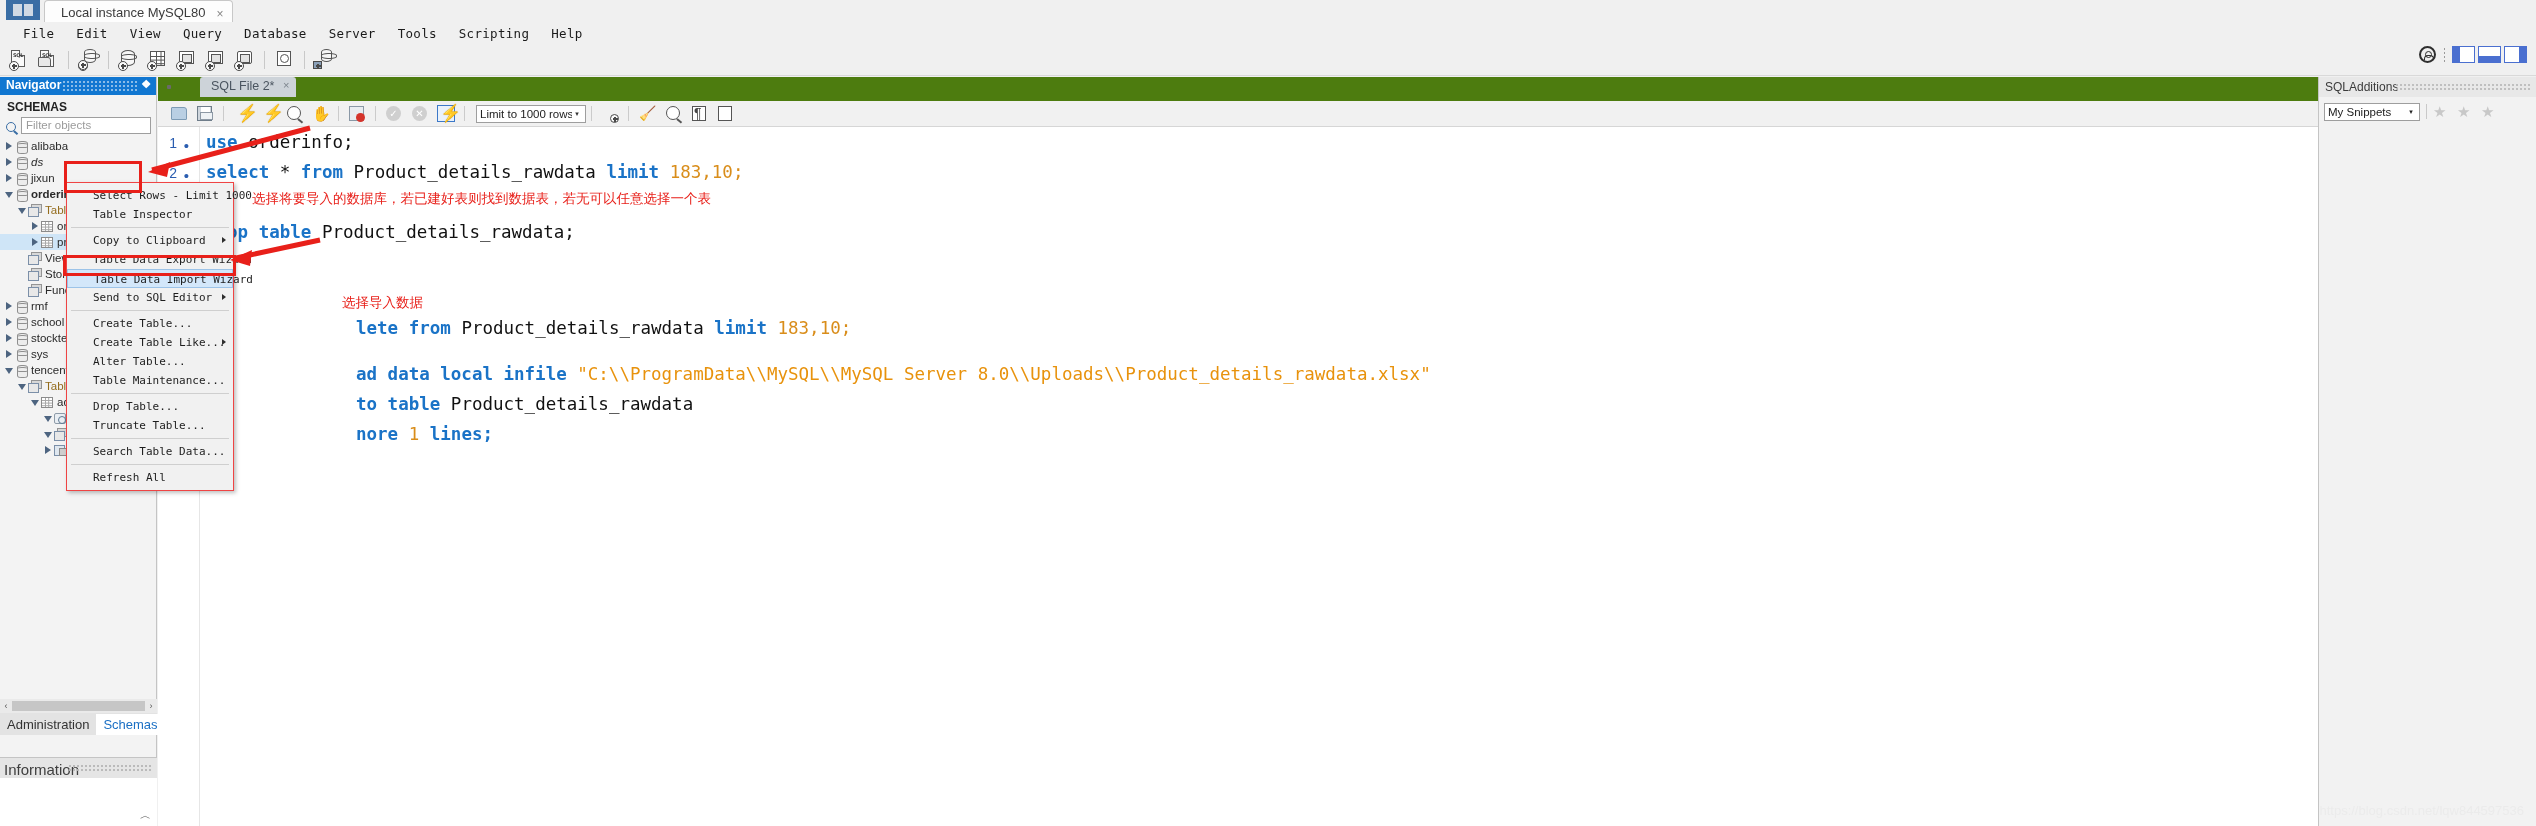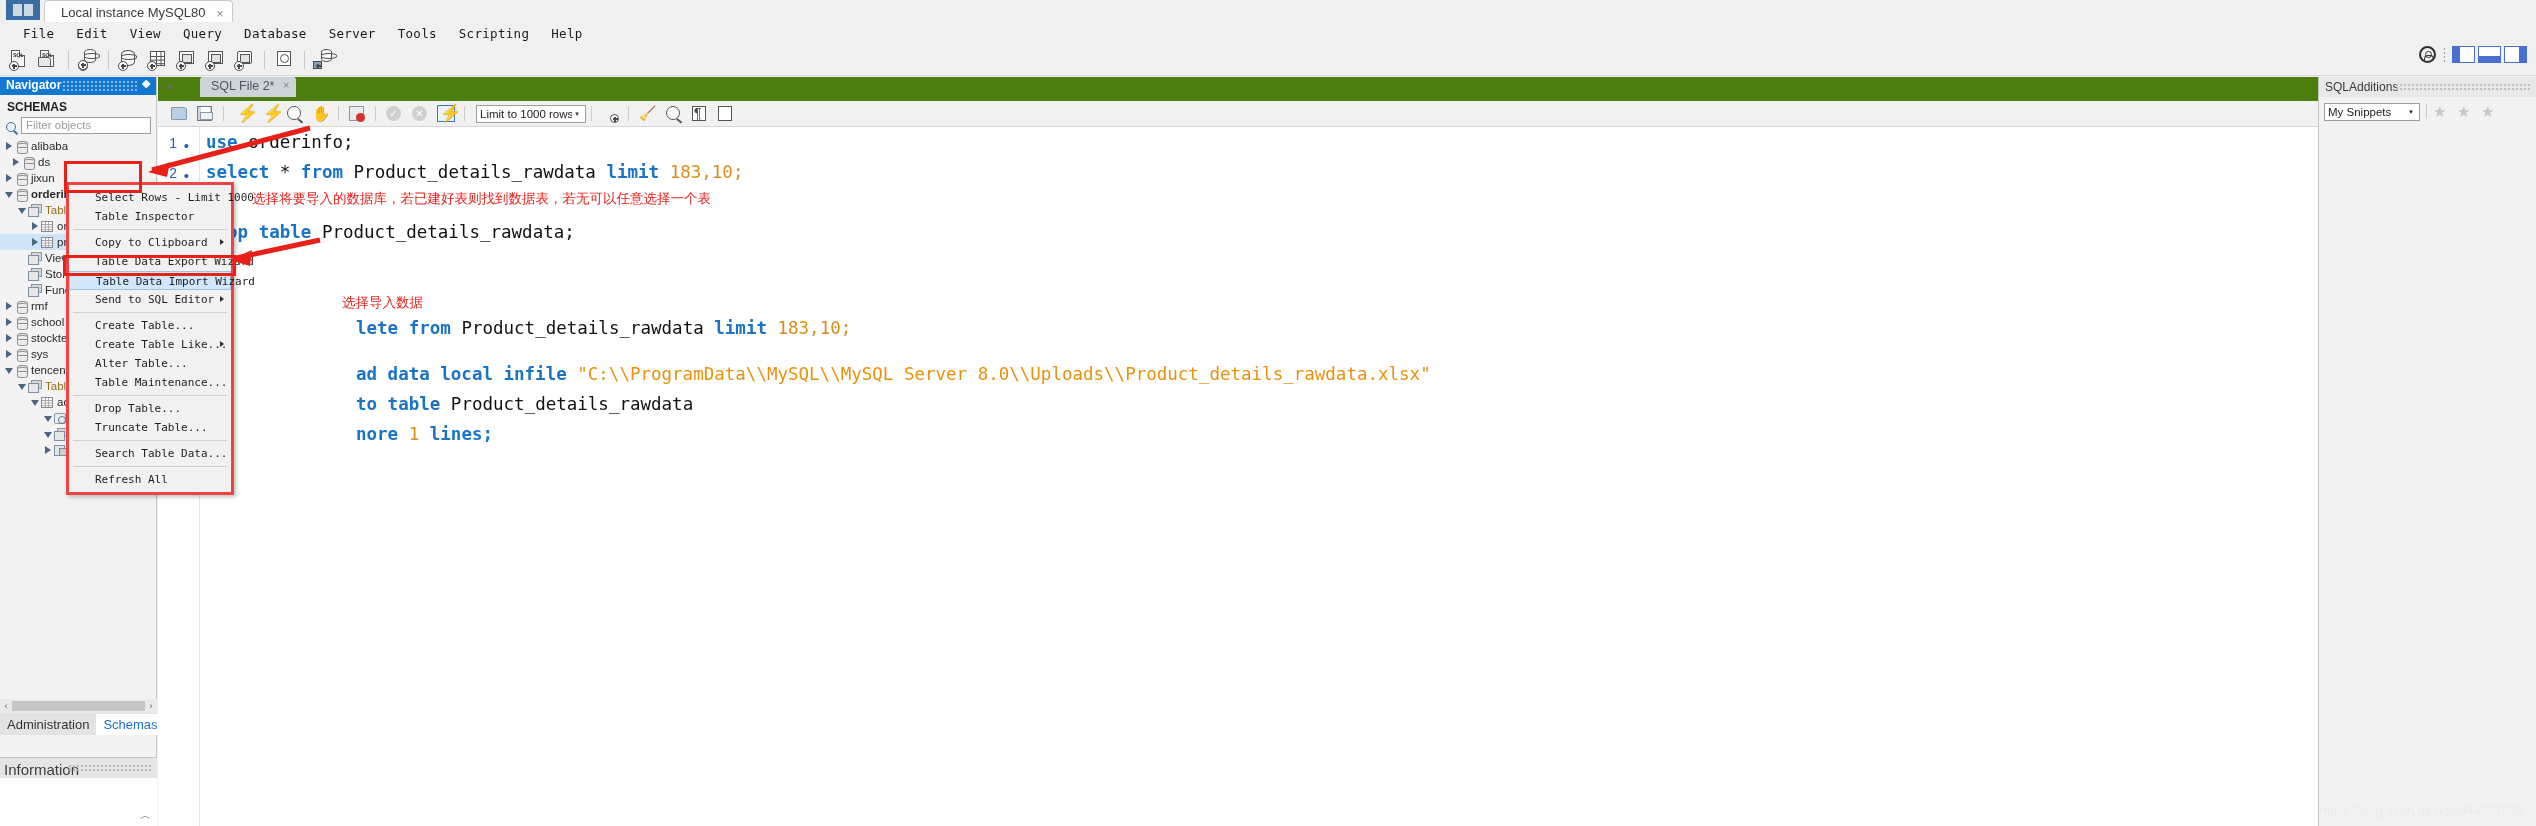--- a/index.html
+++ b/index.html
@@ -204,21 +204,21 @@
           font-family:"DejaVu Sans Mono", monospace; font-size:17.5px; line-height:30px; white-space:nowrap; }
   .k { color:#1a73c7; font-weight:bold; }
   .id { color:#111; }
   .num { color:#d98d1a; font-weight:normal; }
   .str { color:#e8920c; }
   .op { color:#111; }
   .cn-note { color:#e8201a; font-family:"DejaVu Sans", sans-serif; font-size:13.5px; white-space:nowrap; }
 
   
   .ctxmenu { position:absolute; left:66px; top:182px; width:168px; background:#f1f1f1;
-             border:3px solid #ef4444; box-shadow:2px 2px 4px rgba(0,0,0,.25); z-index:40; padding:3px 0; }
+             border:1px solid #ef4444; box-shadow:2px 2px 4px rgba(0,0,0,.25); z-index:40; padding:3px 0; }
   .ctxmenu .item { height:19px; font-family:"DejaVu Sans Mono", monospace; font-size:11px; color:#1d1d1d;
                    padding:3px 8px 0 26px; position:relative; white-space:nowrap; }
   .ctxmenu .item.hl { background:#d3e7fa; border:1px solid #9cc3e8; }
   .ctxmenu .item .sub { position:absolute; right:7px; top:6px; border-left:4.5px solid #2e2e2e;
                         border-top:3.5px solid transparent; border-bottom:3.5px solid transparent; }
   .ctxmenu .sep { height:1px; background:#cfcfcf; margin:3px 4px; }
 
   
   .red-box { position:absolute; border:3px solid #e8201a; z-index:45; }
   svg.ann { position:absolute; left:0; top:0; width:2536px; height:826px; pointer-events:none; z-index:46; }
@@ -333,21 +333,21 @@
     <div class="filter-row">
       <span class="s-ico"></span>
       <div class="filter-input">Filter objects</div>
     </div>
     <div class="tree" id="tree">
         <div class="tnode" style="padding-left: 4px;">
           <span class="arrow closed"></span>
           <span class="db-ico"></span>
           <span>alibaba</span>
         </div>
-        <div class="tnode" style="padding-left: 11px;">
+        <div class="tnode" style="padding-left: 4px; font-style: italic;">
           <span class="arrow closed"></span>
           <span class="db-ico"></span>
           <span>ds</span>
         </div>
         <div class="tnode" style="padding-left: 4px;">
           <span class="arrow closed"></span>
           <span class="db-ico"></span>
           <span>jixun</span>
         </div>
         <div class="tnode" style="padding-left: 4px;">

